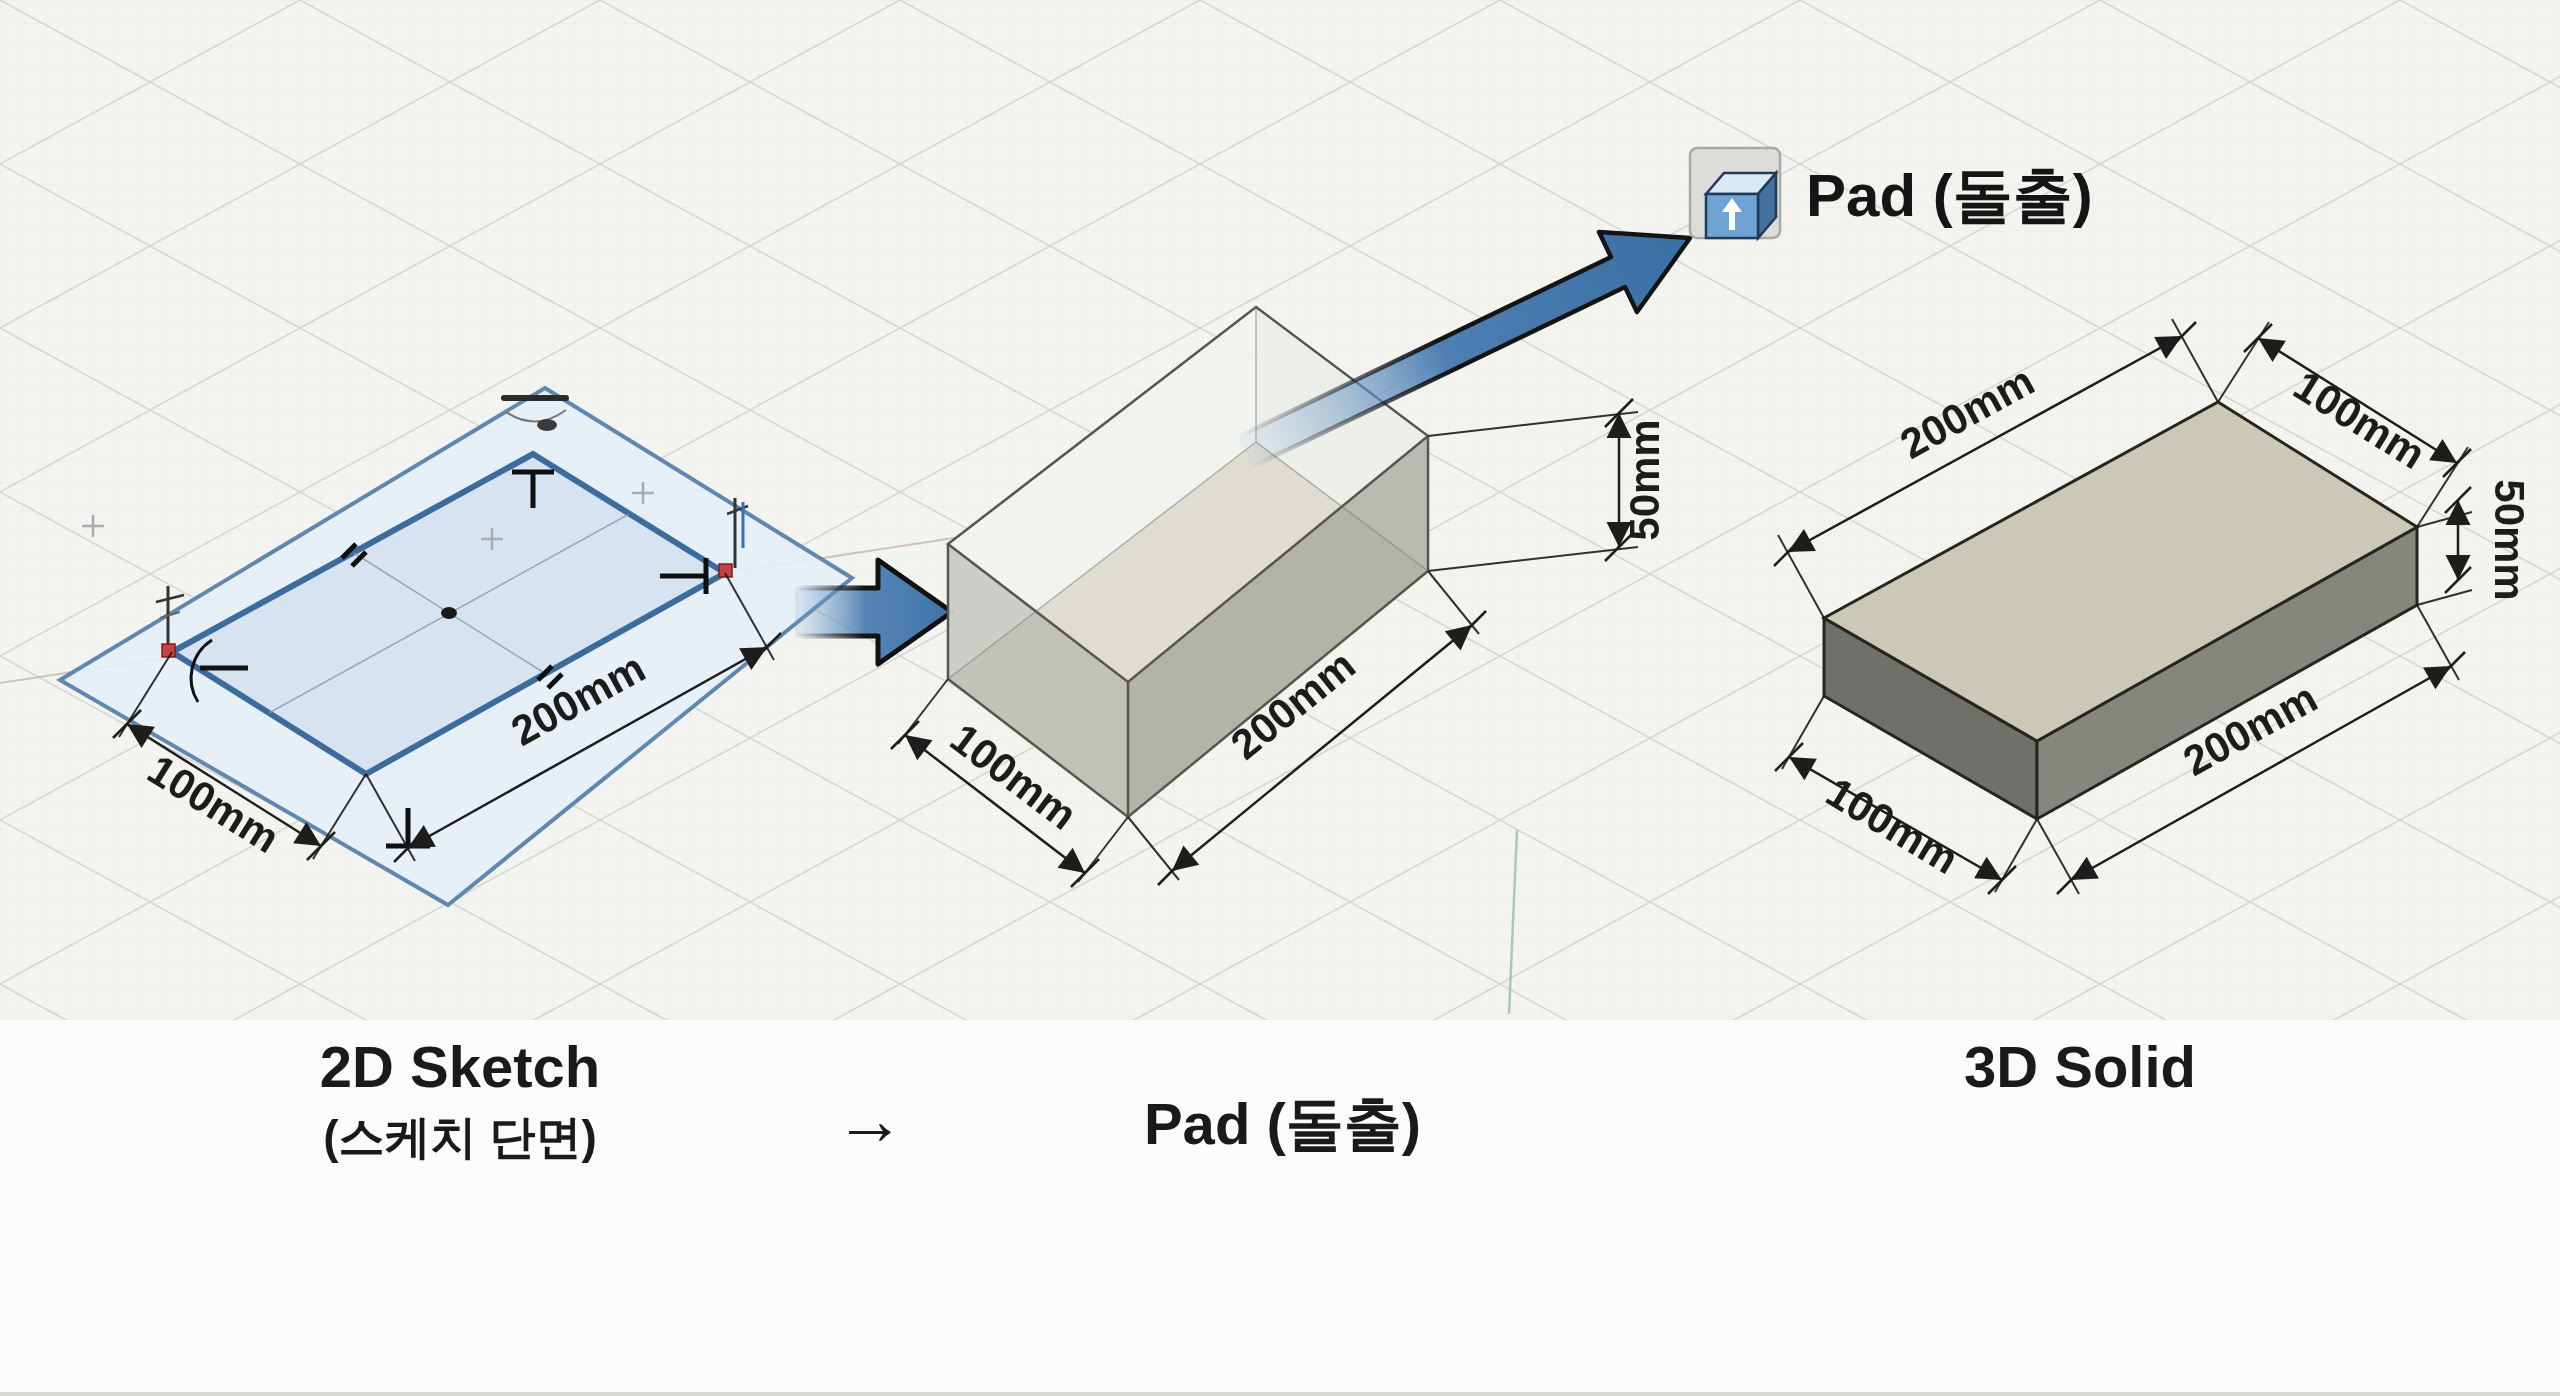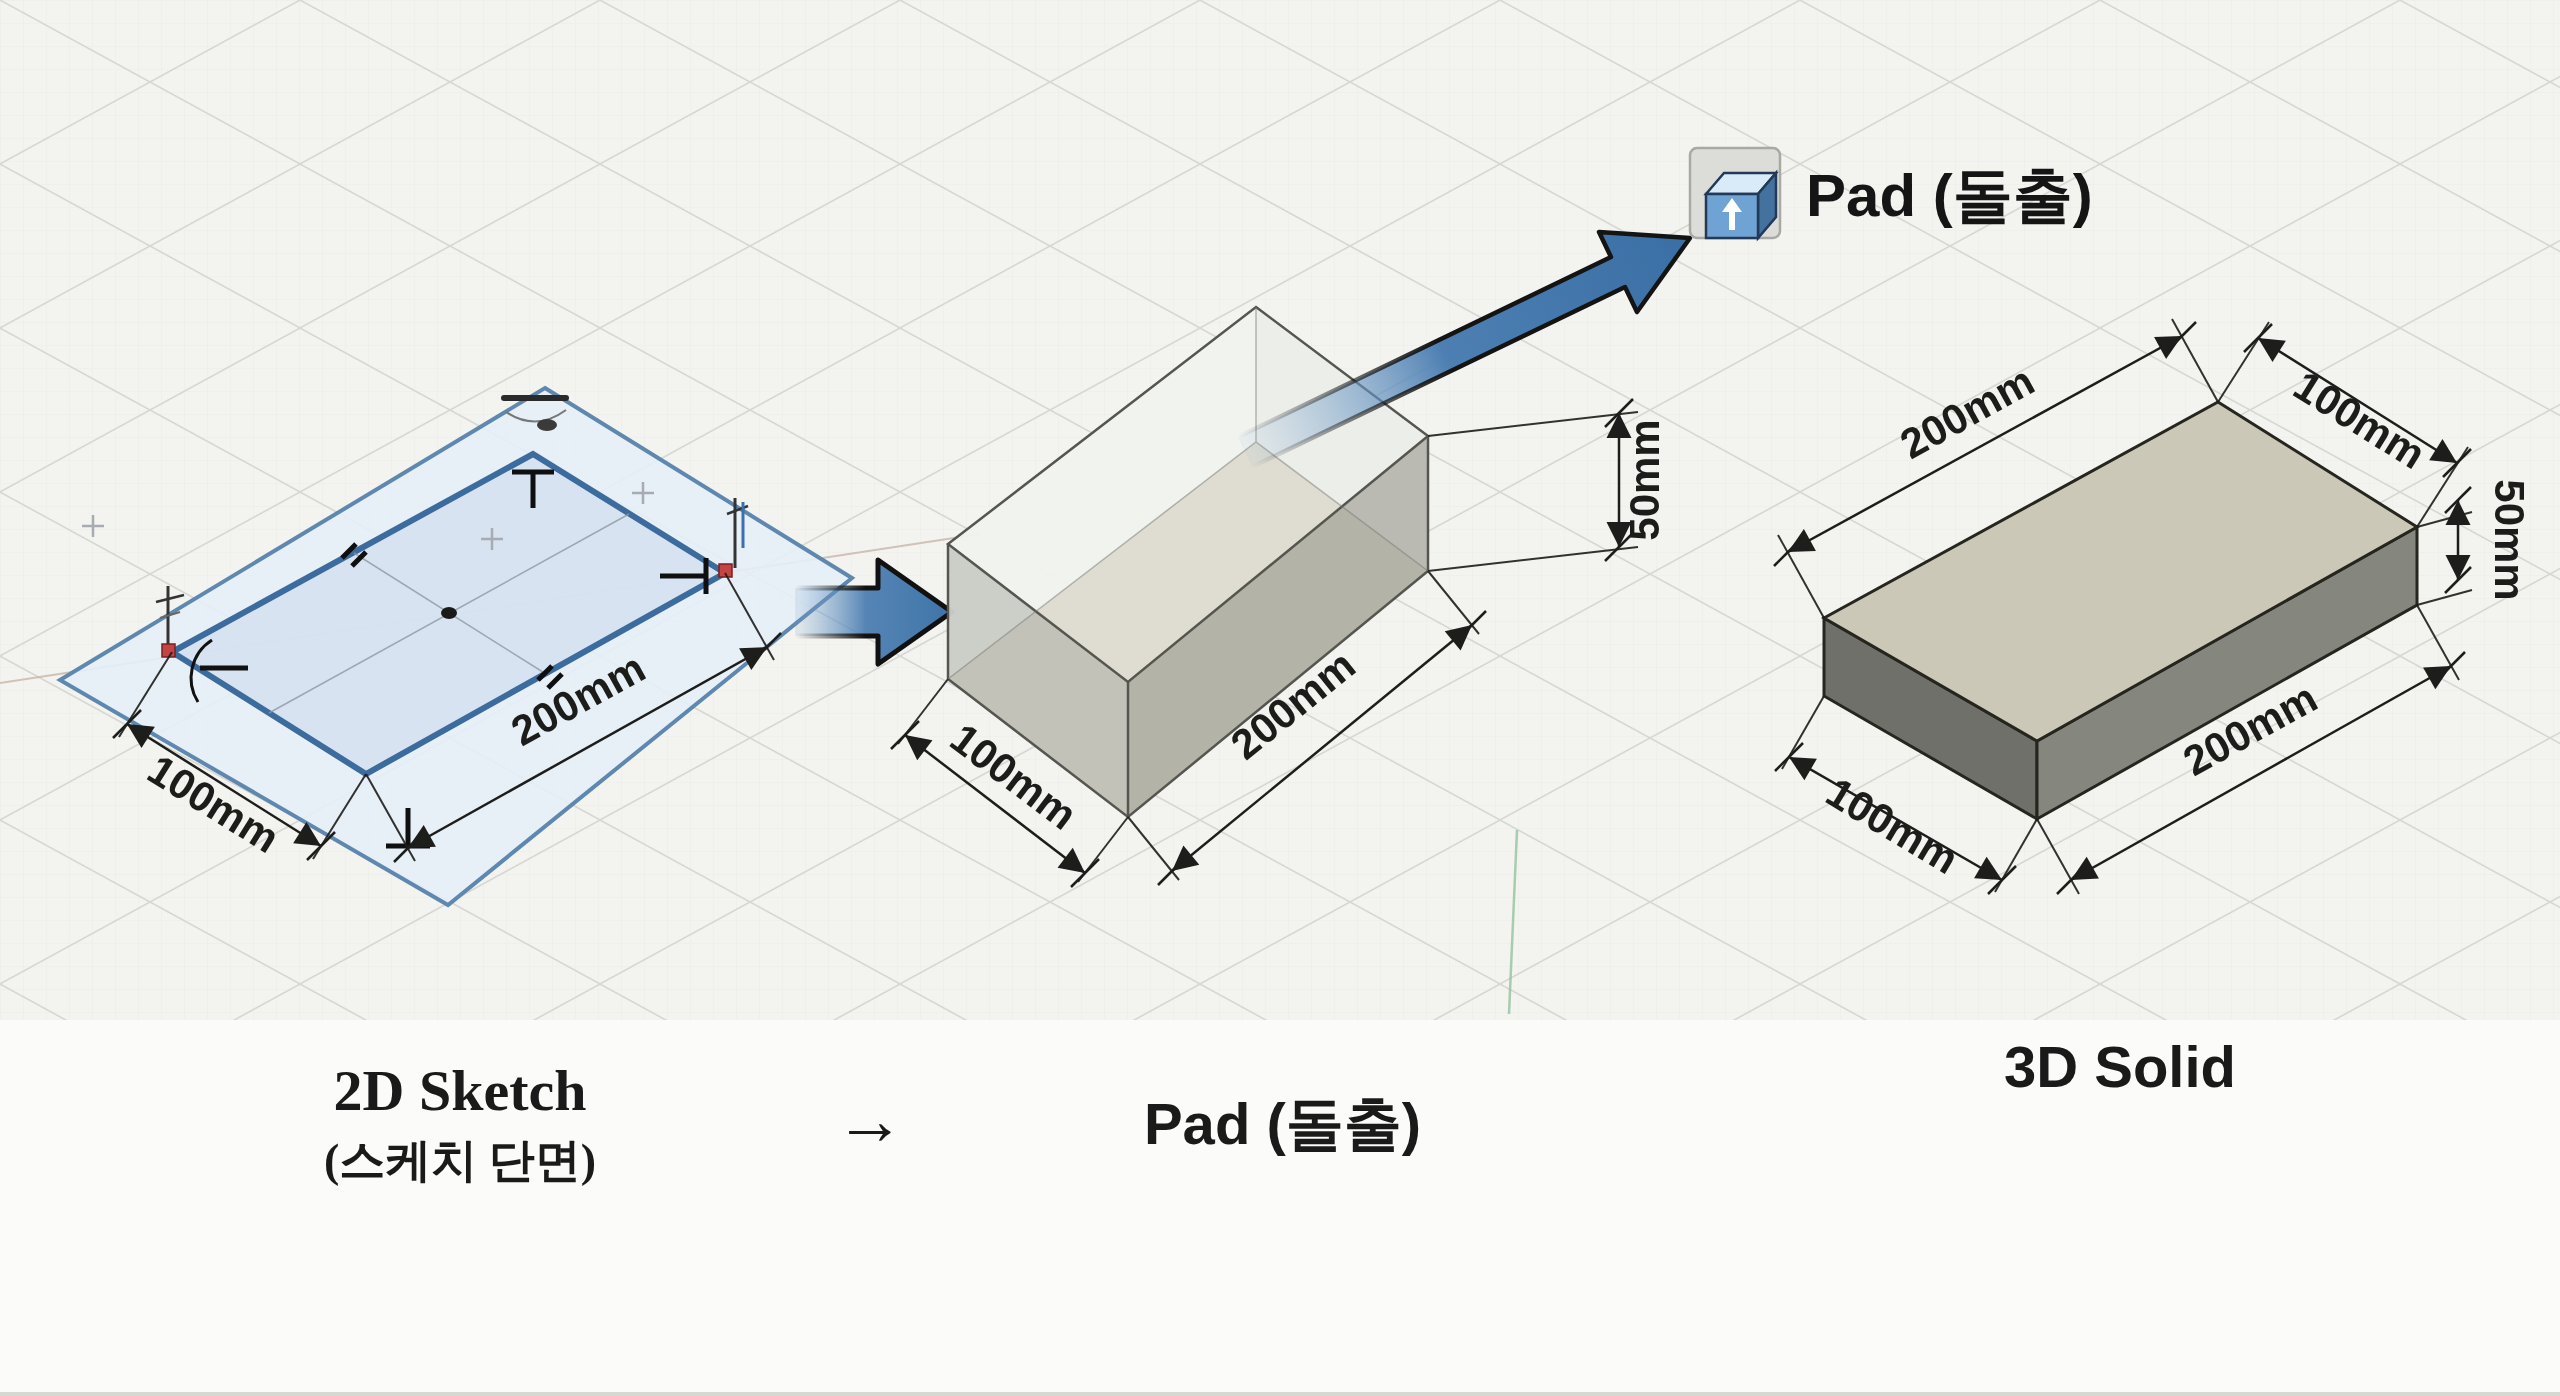--- a/index.html
+++ b/index.html
@@ -213,24 +213,24 @@
           <line x1="2437" y1="680" x2="2465" y2="652"></line>
     </g>
     <text class="dim-text" x="1974" y="425" text-anchor="middle" transform="rotate(-29 1974 425)">200mm</text>
     <text class="dim-text" x="2352" y="432" text-anchor="middle" transform="rotate(32 2352 432)">100mm</text>
     <text class="dim-text" x="2495" y="540" text-anchor="middle" transform="rotate(90 2495 540)">50mm</text>
     <text class="dim-text" x="1885" y="838" text-anchor="middle" transform="rotate(31 1885 838)">100mm</text>
     <text class="dim-text" x="2257" y="742" text-anchor="middle" transform="rotate(-29 2257 742)">200mm</text>
   </g>
 </svg>
 
-<div class="caption" style="left:110px;top:1052px;width:700px;font-family:Liberation Serif, serif;">
+<div class="caption" style="left:110px;top:1028px;width:700px;">
   <div class="l1">2D Sketch</div>
   <div class="l2">(스케치 단면)</div>
 </div>
 <div class="flow-arrow" style="left:800px;top:1080px;width:140px;">→</div>
 <div class="caption" style="left:1000px;top:1085px;width:565px;">
   <div class="l1">Pad (돌출)</div>
 </div>
-<div class="caption" style="left:1790px;top:1028px;width:660px;">
+<div class="caption" style="left:1750px;top:1028px;width:660px;">
   <div class="l1">3D Solid</div>
 </div>
 </div>
 
 </body></html>

